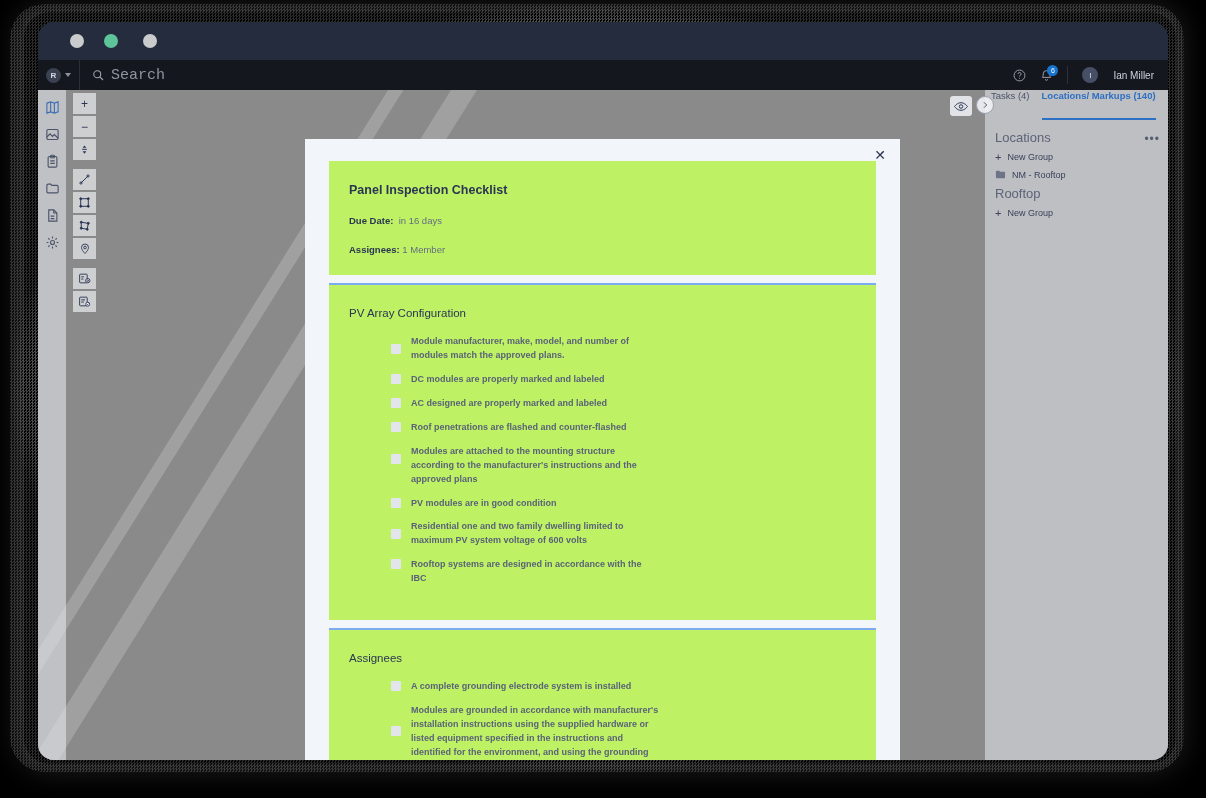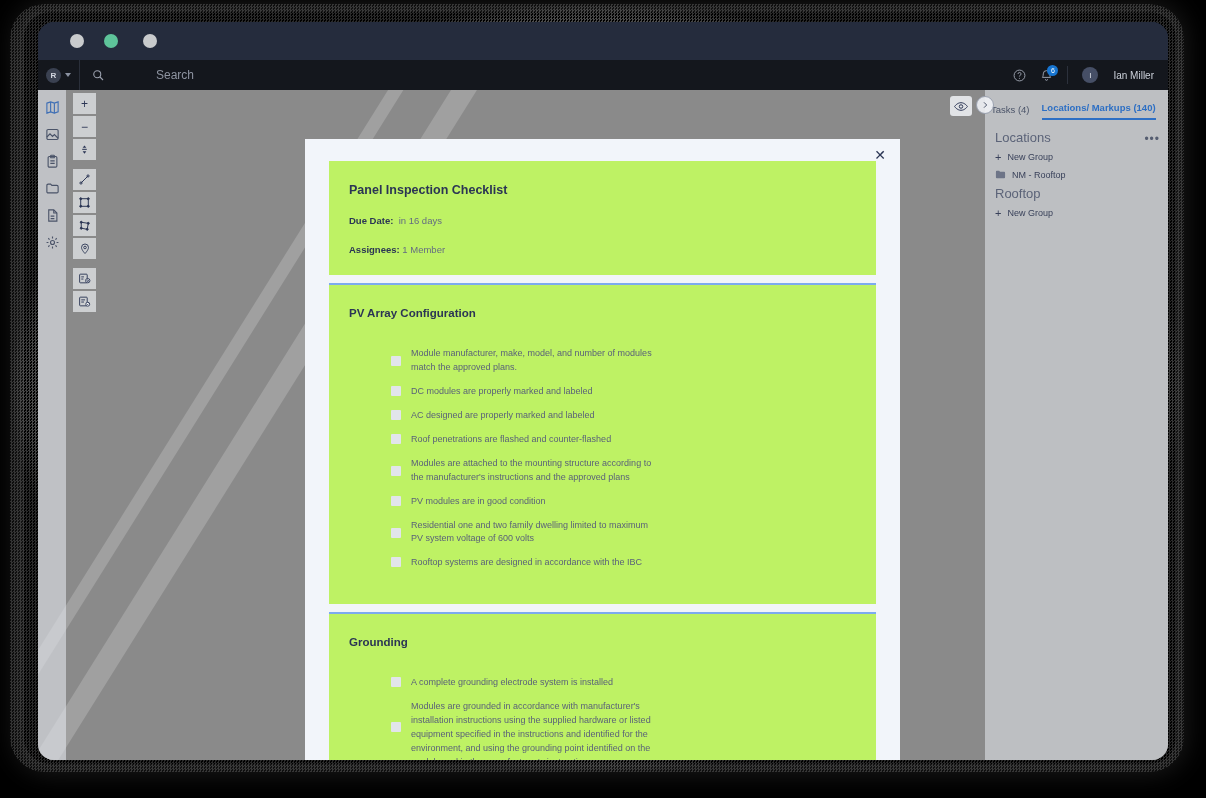--- a/index.html
+++ b/index.html
@@ -49,22 +49,22 @@
   .org-avatar {
     width: 15px; height: 15px; border-radius: 50%; background: #3a4151;
     color: #d3d7e0; font-size: 8px; font-weight: bold;
     display: flex; align-items: center; justify-content: center;
   }
   .chev { width: 0; height: 0; border-left: 3px solid transparent; border-right: 3px solid transparent;
           border-top: 4px solid #8b92a1; }
   .nav-sep { width: 1px; height: 30px; background: #2a2f3a; margin-left: 8px; }
   .search-wrap { display: flex; align-items: center; gap: 7px; padding-left: 12px; }
   .search-input {
-    background: transparent; border: 0; outline: 0; color: #9aa0ad; font-size: 12px;
-    font-family: Liberation Sans, sans-serif; width: 180px; margin-left: 45px;
+    background: transparent; border: 0; outline: 0; color: #9aa0ad; font-size: 15px;
+    font-family: Liberation Mono, monospace; width: 180px;
   }
   .search-input::placeholder { color: #8d93a0; }
   .nav-right { margin-left: auto; display: flex; align-items: center; gap: 14px; padding-right: 14px; }
   .bell-wrap { position: relative; }
   .badge {
     position: absolute; right: -5px; top: -4px; min-width: 11px; height: 11px;
     background: #1775d1; color: #fff; border-radius: 6px; font-size: 7px;
     display: flex; align-items: center; justify-content: center; padding: 0 2px;
   }
   .user-sep { width: 1px; height: 18px; background: #2c313c; }
@@ -96,21 +96,21 @@
     width: 23px; height: 21px; background: rgba(234,236,240,.70);
     display: flex; align-items: center; justify-content: center;
     color: #2b3554; font-size: 12px;
   }
   .tool-gap { height: 5px; }
 
   .right-panel {
     position: absolute; right: 0; top: 0; width: 183px; height: 100%;
     background: rgba(232,235,241,.55);
   }
-  .rp-tabs { display: flex; align-items: flex-end; height: 30px; padding-left: 6px; gap: 12px; }
+  .rp-tabs { display: flex; height: 30px; padding-left: 6px; gap: 12px; }
   .rp-tab { font-size: 9.5px; color: #4a5368; padding-bottom: 5px; }
   .rp-tab.active { color: #2d6fc4; border-bottom: 2px solid #2d6fc4; font-weight: bold; }
   .rp-body { padding: 6px 10px; position: relative; }
   .rp-head { font-size: 13px; color: #5b6378; margin: 4px 0 6px; }
   .rp-row { display: flex; align-items: center; gap: 6px; font-size: 9px; color: #39415a; margin: 6px 0; }
   .rp-plus { color: #39415a; font-size: 11px; }
   .rp-ellipsis { position: absolute; right: 8px; top: 12px; color: #555d70; font-size: 12px; letter-spacing: 1px; }
   .eye-btn {
     position: absolute; left: -35px; top: 6px; width: 22px; height: 20px;
     background: rgba(240,242,246,.85); border-radius: 3px;
@@ -134,22 +134,22 @@
   }
   .modal-scroll { position: absolute; inset: 22px 0 0 0; overflow: hidden; }
   .card { background: #bef264; margin: 0 24px; }
   .card.header-card { padding: 22px 20px 20px; }
   .card-title { font-size: 12.5px; font-weight: bold; color: #2b3554; }
   .meta-row { margin-top: 18px; font-size: 9.5px; color: #646c82; }
   .meta-row:first-of-type { margin-top: 22px; }
   .meta-label { font-weight: bold; color: #2b3554; margin-top: 33px; }
   .spacer { height: 8px; }
   .card.section { border-top: 2px solid #7dabef; padding: 22px 20px 24px; }
-  .section-title { font-size: 11.5px; font-weight: bold; color: #2b3554; }
-  .items { margin-top: 28px; padding-left: 42px; }
+  .section-title { font-size: 11.5px; font-weight: normal; color: #2b3554; }
+  .items { margin-top: 16px; padding-left: 42px; font-weight: bold; }
   .item { display: flex; align-items: flex-start; gap: 10px; margin-bottom: 10px; }
   .cb {
     flex: 0 0 auto; width: 10px; height: 10px; background: #e2e5eb; border-radius: 1px;
     margin-top: 1px;
   }
   .item-text { font-size: 9px; line-height: 1.55; color: #5a6279; max-width: 248px; }
   .item.tall .cb { margin-top: 9px; }
   .item.xtall .cb { margin-top: 22px; }
 
   svg { display: block; }
@@ -402,21 +402,21 @@
               <div class="item">
                 <div class="cb"></div>
                 <div class="item-text">Rooftop systems are designed in accordance with the IBC</div>
               </div>
             </div>
           </div>
 
           <div class="spacer"></div>
 
           <div class="card section">
-            <div class="section-title">Grounding</div>
+            <div class="section-title">Assignees</div>
             <div class="items">
               <div class="item">
                 <div class="cb"></div>
                 <div class="item-text">A complete grounding electrode system is installed</div>
               </div>
               <div class="item xtall">
                 <div class="cb"></div>
                 <div class="item-text">Modules are grounded in accordance with manufacturer's installation instructions using the supplied hardware or listed equipment specified in the instructions and identified for the environment, and using the grounding point identified on the module and in the manufacturer's instructions</div>
               </div>
 

